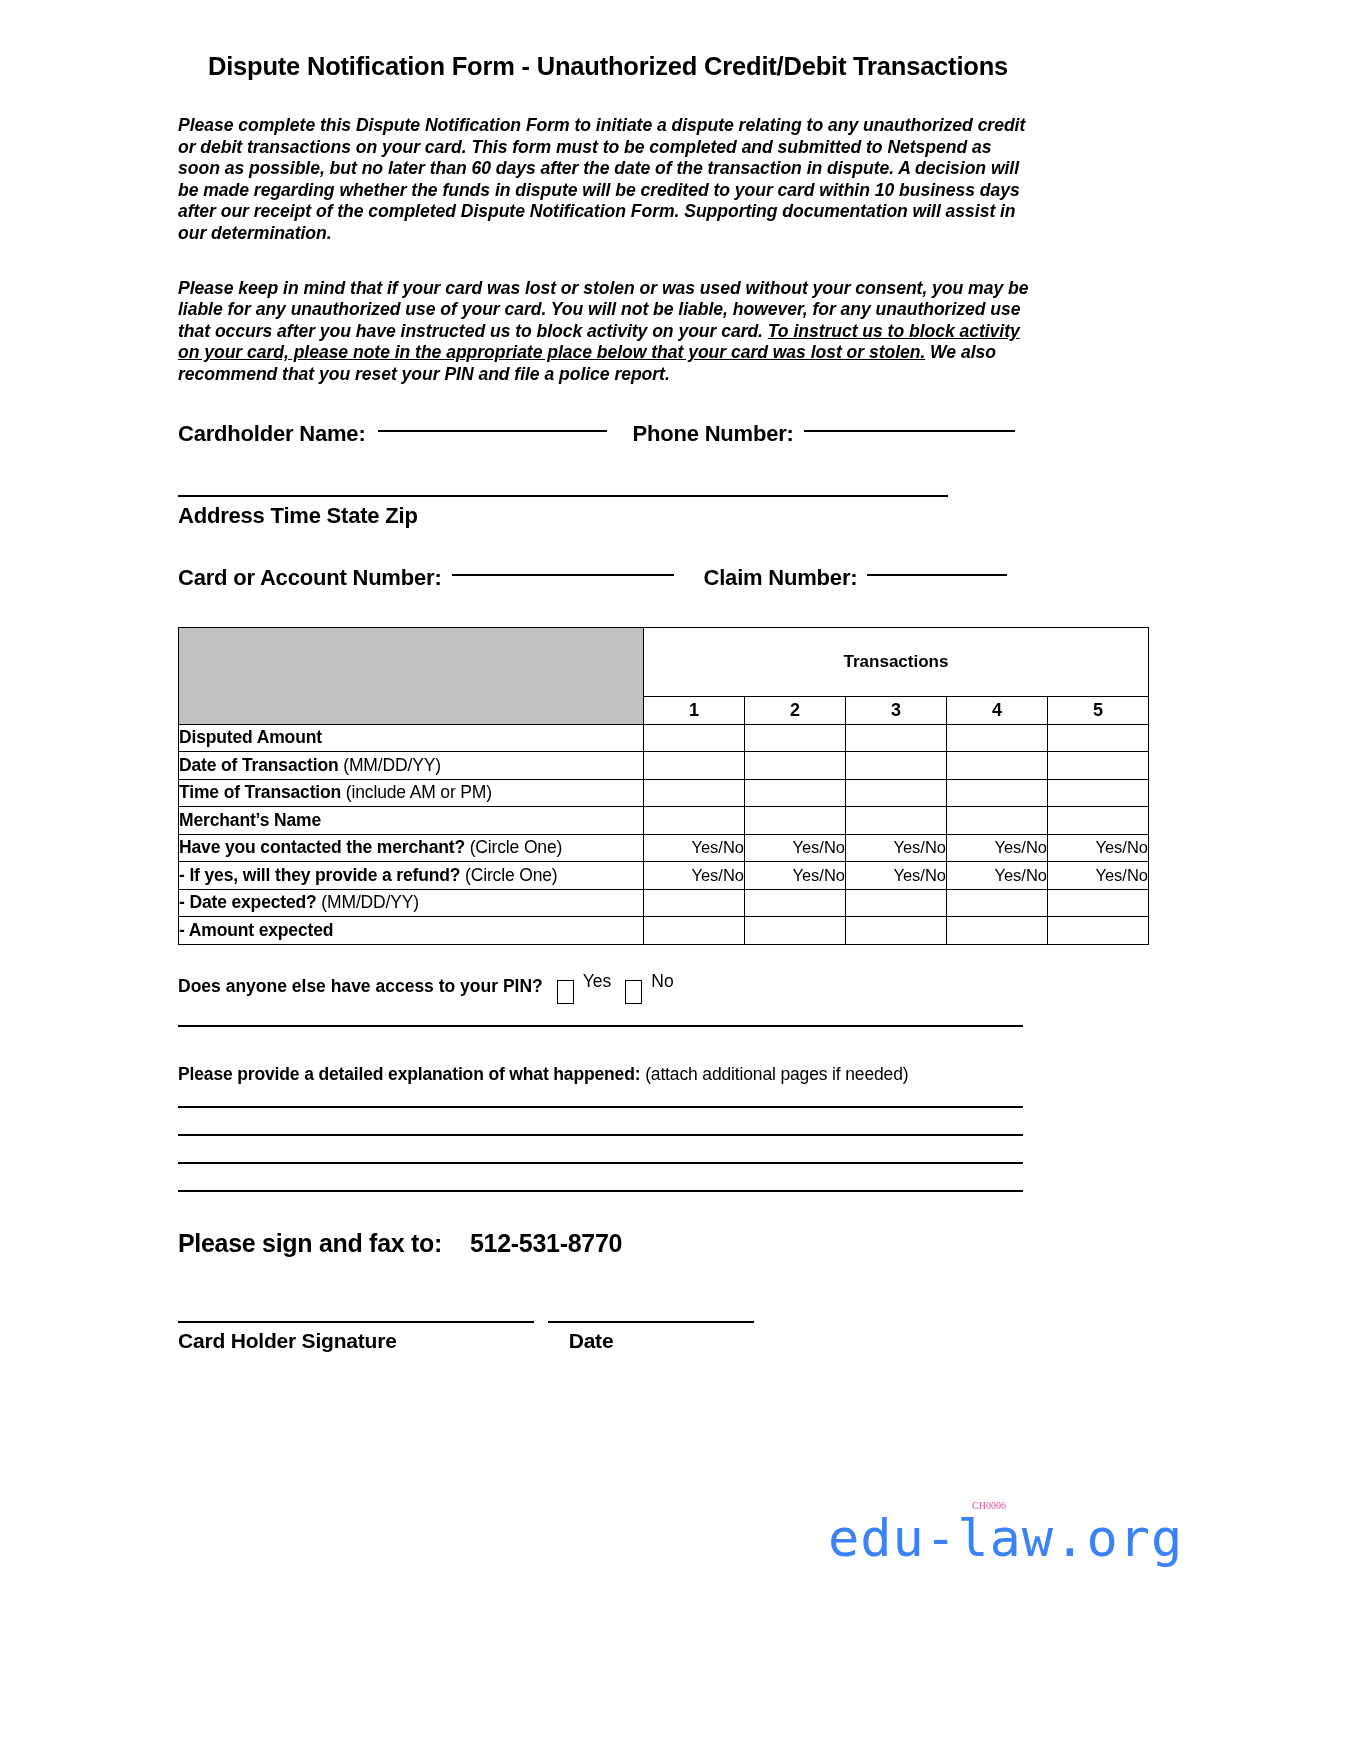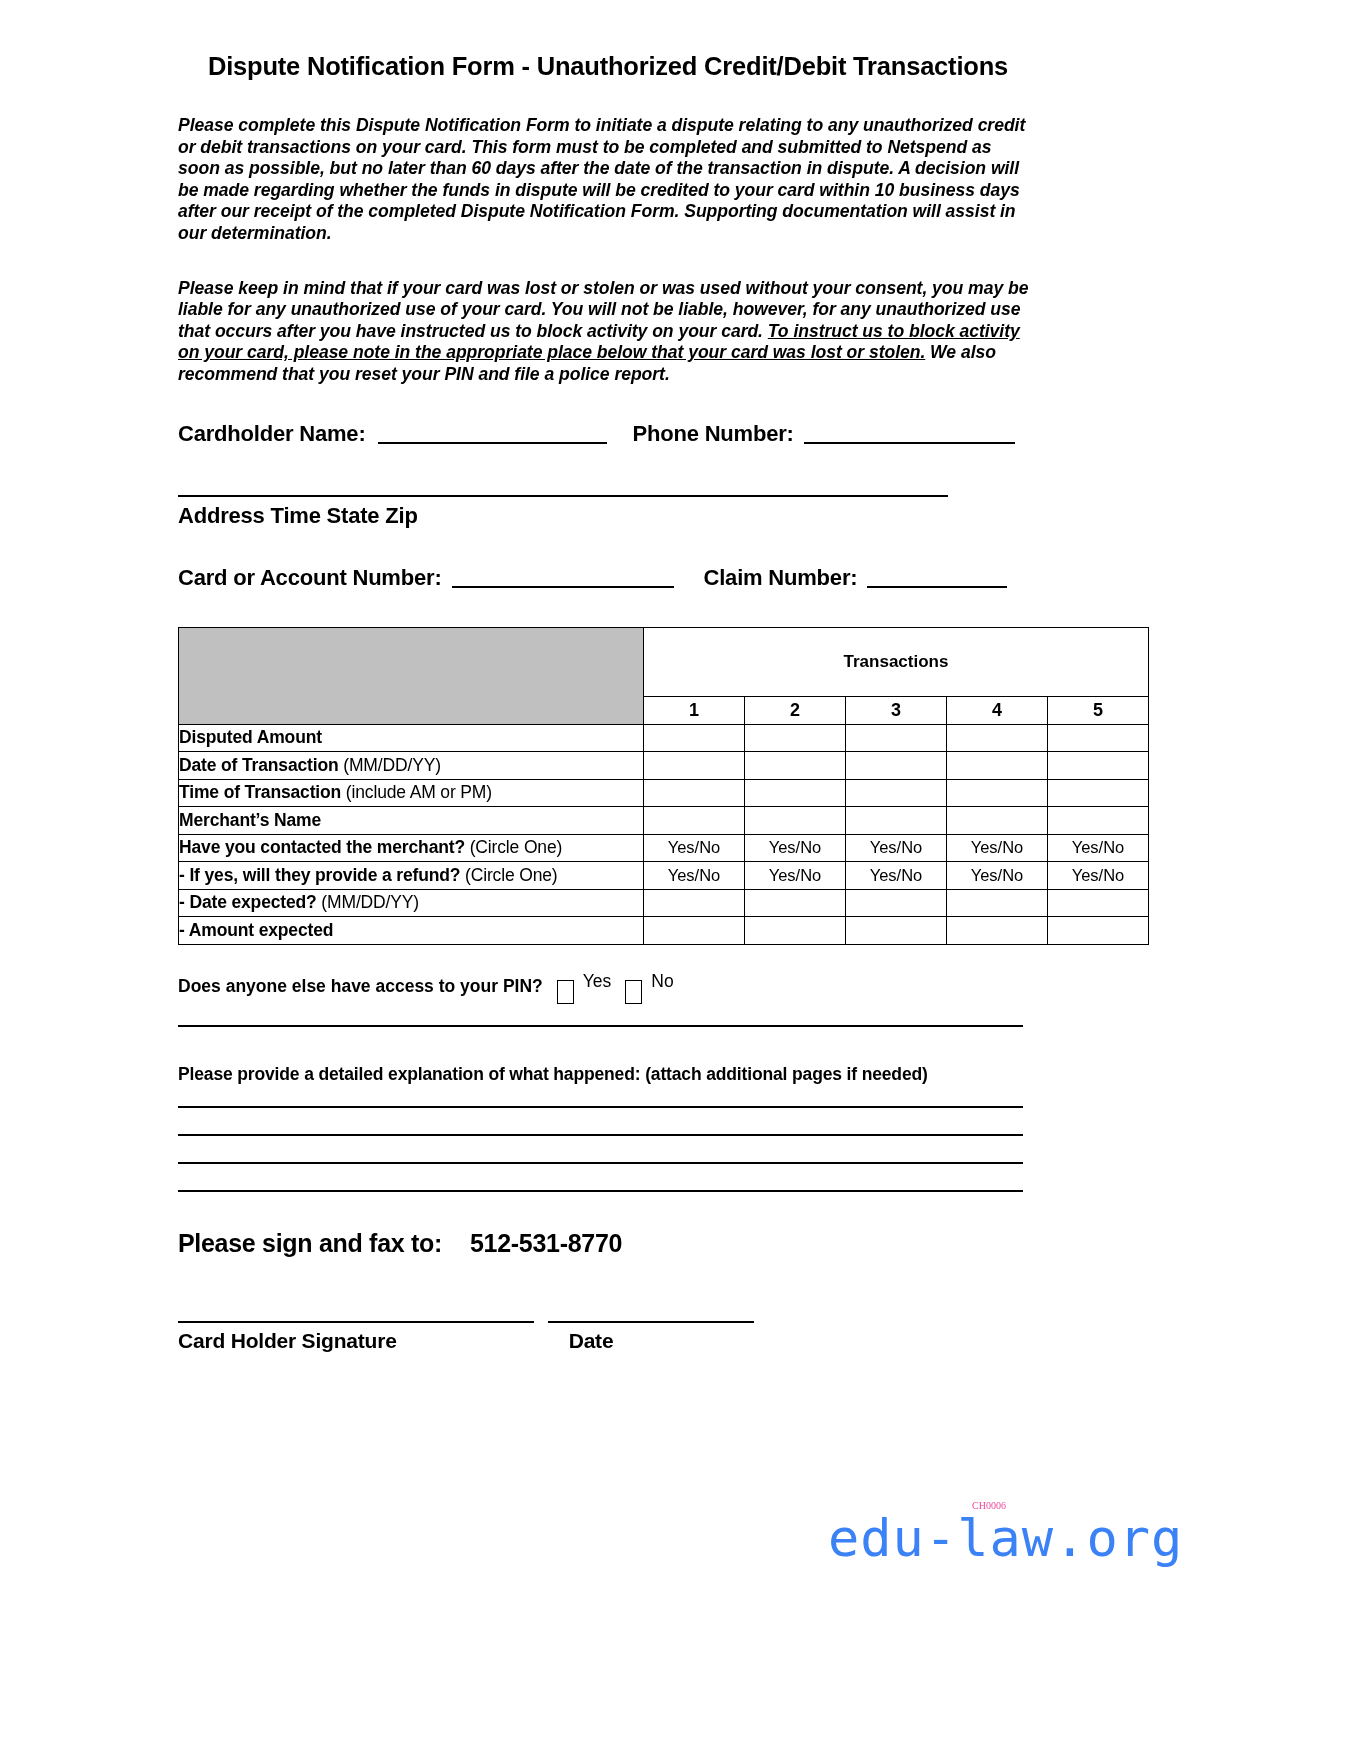--- a/index.html
+++ b/index.html
@@ -48,21 +48,21 @@
     letter-spacing: -0.05px;
   }
   .para.second { margin-top: 33px; }
   .u { text-decoration: underline; }
 
   
   .field-row {
     font-size: 22px;
     font-weight: bold;
     display: flex;
-    align-items: flex-end;
+    align-items: center;
     letter-spacing: -0.2px;
   }
   .field-row.name-row { margin-top: 35px; }
   .field-row.card-row { margin-top: 36px; }
   .label { white-space: pre; }
   .rule {
     display: inline-block;
     border-bottom: 2.6px solid #000;
     height: 0;
     position: relative;
@@ -128,21 +128,21 @@
   td.row-label {
     font-weight: bold;
     font-size: 17.5px;
     height: 26.5px;
     padding-left: 8px;
     letter-spacing: -0.15px;
     white-space: nowrap;
   }
   td.row-label .norm { font-weight: normal; }
   td.cell {
-    text-align: center;
+    text-align: right;
     font-size: 16.5px;
     height: 26.5px;
   }
 
   
   .below { margin-top: 26px; }
   .q-line {
     font-size: 17.5px;
     font-weight: bold;
     display: flex;
@@ -161,21 +161,21 @@
     position: relative; top: 5px;
     background: #fff;
   }
   .chk-label { font-weight: normal; font-size: 17.5px; margin-left: 9px; position: relative; top: -5px; }
 
   .explain-line { margin-top: 32px; display: flex; align-items: baseline; font-size: 17.5px; font-weight: bold; }
   .rule-explain { display:inline-block; width: 588px; border-bottom: 2.4px solid #000; margin-left: 8px; position: relative; top: -3px; }
   .long-rule { border-bottom: 2.4px solid #000; width: 845px; margin-top: 26px; height: 0; }
 
   .detail-head { margin-top: 37px; font-size: 17.5px; font-weight: bold; letter-spacing: -0.15px; }
-  .detail-head .norm { font-weight: bold; margin-top: 40px; }
+  .detail-head .norm { font-weight: normal; margin-top: 40px; }
   .detail-rules { margin-top: 21px; }
   .detail-rules .long-rule { margin-top: 0; margin-bottom: 26px; }
 
   
   .fax-head {
     margin-top: 37px;
     font-size: 25px;
     font-weight: bold;
     letter-spacing: -0.3px;
   }

